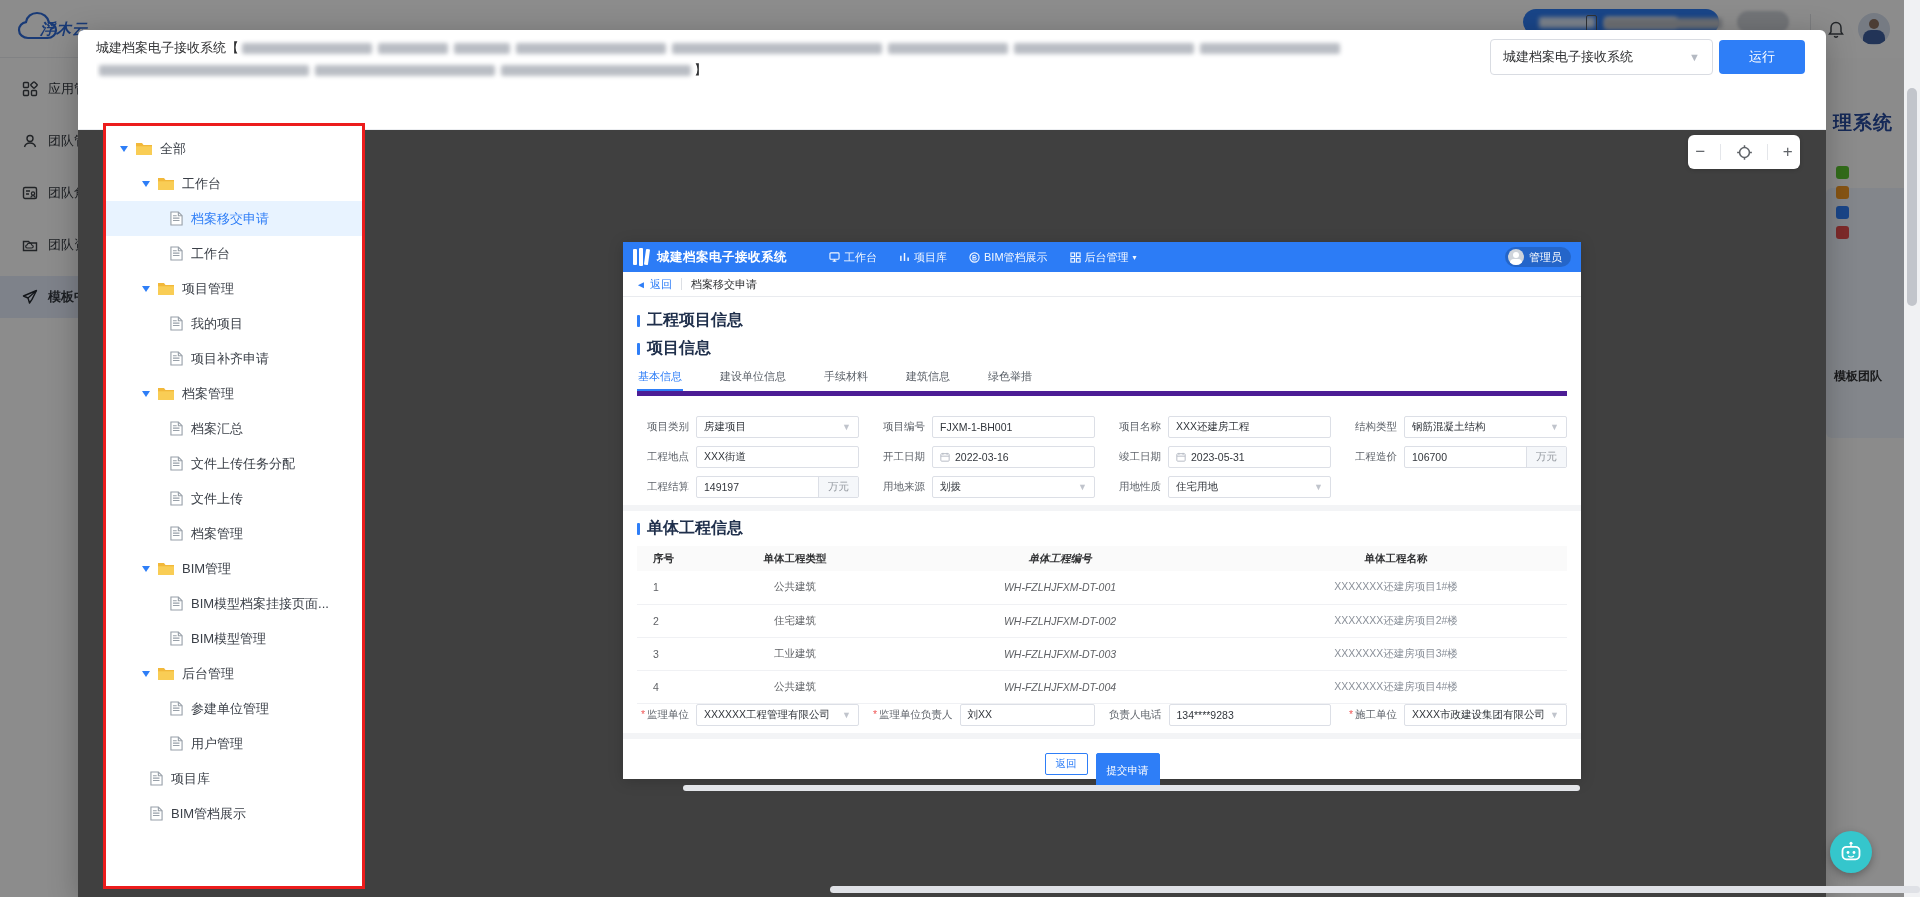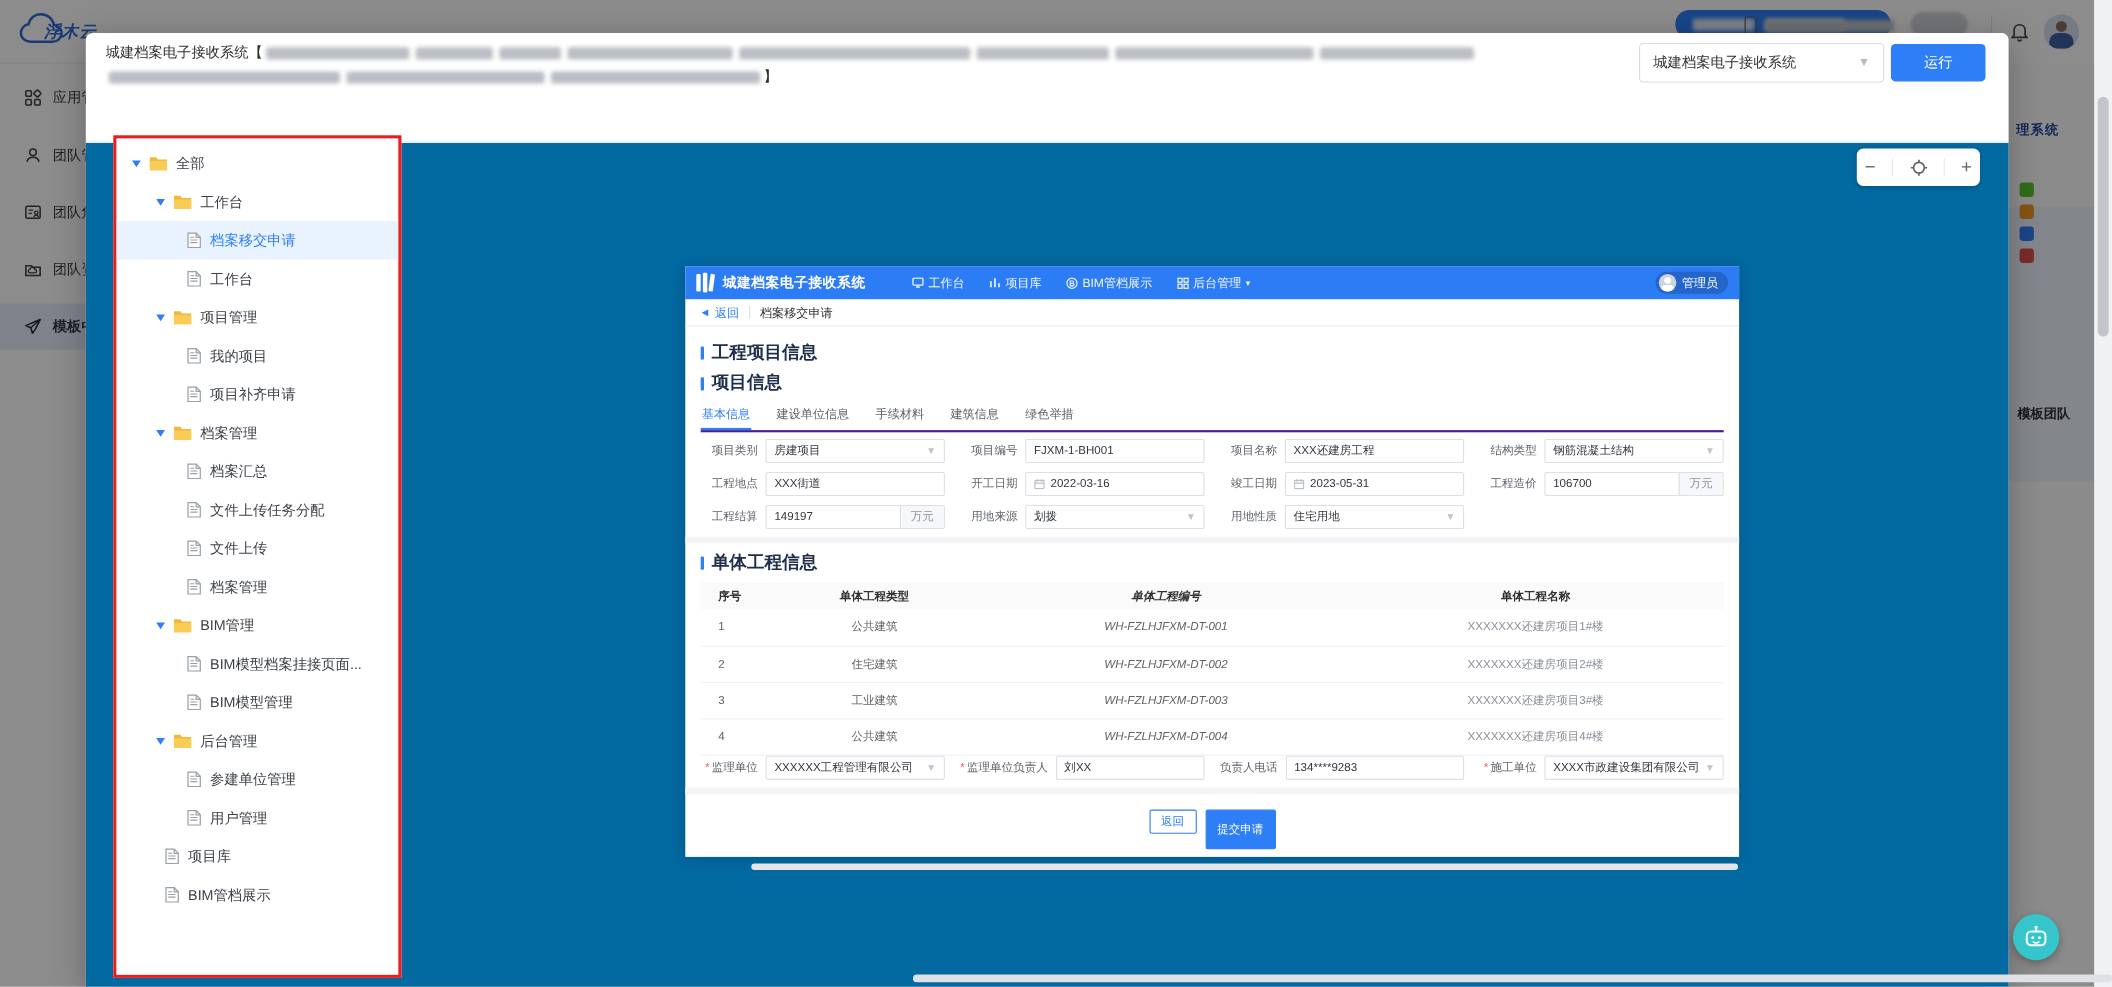--- a/index.html
+++ b/index.html
@@ -24,21 +24,21 @@
   .avatar .body { position:absolute; left:5px; top:17px; width:22px; height:14px; border-radius:8px 8px 0 0; background:#3f5f9e; }
   .bg-search { position:absolute; left:1834px; top:86px; width:62px; height:30px; border:1px solid #d8dbe0; border-radius:4px; background:#fff; }
 
   .sidenav { position:absolute; left:0; top:58px; width:96px; bottom:0; background:#fff; }
   .sn-item { display:flex; align-items:center; gap:10px; height:42px; margin:10px 0 10px 0; padding-left:22px; color:#363b42; font-size:13px; white-space:nowrap; overflow:hidden; }
   .sn-item.active { background:#e6edfb; border-radius:0 8px 8px 0; margin-right:-2px; font-weight:bold; }
   .sn-item svg { flex:0 0 auto; }
 
   .bg-right { position:absolute; left:1826px; top:58px; width:78px; bottom:0; background:#fdfdfe; }
   .br-card { position:absolute; left:0; top:130px; width:78px; height:250px; background:#eef4fd; border-radius:6px 0 0 6px; }
-  .br-title { position:absolute; left:7px; top:52px; font-size:12px; font-weight:bold; color:#274b9f; letter-spacing:1px; }
+  .br-title { position:absolute; left:7px; top:52px; font-size:19px; font-weight:bold; color:#274b9f; letter-spacing:1px; }
   .br-tiles { position:absolute; left:10px; top:108px; display:flex; flex-direction:column; gap:7px; }
   .br-tile { width:13px; height:13px; border-radius:3px; }
   .br-team { position:absolute; left:8px; top:310px; font-size:12px; color:#303133; font-weight:bold; }
 
   
   #dim { position:absolute; left:0; top:0; width:1904px; height:897px; background:rgba(0,0,0,.45); z-index:5; }
 
   
   #vscroll { position:absolute; left:1904px; top:0; width:16px; height:897px; background:#f0f1f3; z-index:6; }
   #vscroll .thumb { position:absolute; left:3px; top:88px; width:10px; height:218px; border-radius:6px; background:#c2c5cb; }
@@ -47,21 +47,21 @@
   #modal { position:absolute; left:78px; top:30px; width:1748px; height:867px; background:#fff; border-radius:6px 6px 0 0; z-index:10; box-shadow:0 6px 30px rgba(0,0,0,.25); }
   .m-head { height:38px; border-bottom:1px solid #ebedf0; padding:0 18px; display:flex; align-items:center; }
   .m-title { font-size:15px; font-weight:bold; color:#17233d; }
   .m-close { position:absolute; right:34px; top:8px; font-size:20px; color:#57606a; cursor:pointer; line-height:22px; }
   .m-desc { position:relative; height:60px; padding:7px 340px 0 18px; font-size:13px; color:#303133; line-height:22px; }
   .desc-line { white-space:nowrap; overflow:hidden; }
   .m-desc .blur { background:#b9bdc4; margin:0 3px; }
   .m-select { position:absolute; right:113px; top:9px; width:223px; height:36px; border:1px solid #d9dce2; border-radius:4px; background:#fff; display:flex; align-items:center; padding:0 12px; font-size:13px; color:#303133; }
   .m-select .chev { margin-left:auto; color:#b4b9c2; font-size:11px; }
   .m-run { position:absolute; right:21px; top:10px; width:86px; height:34px; border:none; border-radius:4px; background:#2e7ef7; color:#fff; font-size:13px; cursor:pointer; }
-  .m-body { position:absolute; left:0; top:99px; right:0; bottom:0; background:#0369a1; border-top:1px solid #eceef1; }
+  .m-body { position:absolute; left:0; top:99px; right:0; bottom:0; background:#404040; border-top:1px solid #eceef1; }
 
   
   #redbox { position:absolute; left:25px; top:-7px; width:262px; height:766px; border:3px solid #ec1c1c; background:#fff; z-index:3; }
   #tree { position:absolute; inset:0; padding-top:5px; overflow:hidden; background:#fff; }
   .t-row { display:flex; align-items:center; height:35px; font-size:13px; color:#3a3f47; gap:8px; cursor:pointer; }
   .t-row.sel { background:#e8f3ff; color:#2e7ef7; }
   .lv0 { padding-left:14px; } .lv1 { padding-left:36px; } .lv2 { padding-left:64px; } .lv1f { padding-left:44px; }
   .caret { width:0; height:0; border-left:4.5px solid transparent; border-right:4.5px solid transparent; border-top:6px solid #2e7ef7; flex:0 0 auto; }
   .t-label { white-space:nowrap; overflow:hidden; text-overflow:ellipsis; max-width:176px; }
 
@@ -87,21 +87,21 @@
   .ac-user .uc:before { content:""; position:absolute; left:5px; top:3px; width:6px; height:6px; border-radius:50%; background:#fff; }
   .ac-user .uc:after { content:""; position:absolute; left:2px; top:10px; width:12px; height:7px; border-radius:4px 4px 0 0; background:#fff; }
   .ac-crumb { height:25px; display:flex; align-items:center; gap:9px; padding:0 13px; border-bottom:1px solid #e9ebef; font-size:11px; }
   .crumb-back { color:#2e7ef7; display:flex; align-items:center; gap:4px; cursor:pointer; }
   .crumb-div { width:1px; height:12px; background:#dcdfe4; }
   .crumb-cur { color:#303133; }
   .ac-body { padding:8px 14px 0; }
   .sec { display:flex; align-items:center; gap:7px; margin:5px 0 7px; }
   .sec i { width:3px; height:12px; background:#2e7ef7; border-radius:1px; }
   .sec span { font-size:16px; font-weight:bold; color:#20304c; }
-  .tabs { display:flex; gap:22px; border-bottom:2px solid #4c1d95; margin-bottom:6px; }
+  .tabs { display:flex; gap:36px; border-bottom:5px solid #4c1d95; margin-bottom:20px; }
   .tab { font-size:11px; color:#5a6068; padding:3px 1px 5px; cursor:pointer; }
   .tab.on { color:#2e7ef7; border-bottom:2px solid #2e7ef7; }
   .fgrid { display:grid; grid-template-columns:repeat(4,1fr); column-gap:14px; row-gap:8px; margin-bottom:4px; }
   .fitem { display:flex; align-items:center; }
   .flabel { font-size:10.5px; color:#5f646b; white-space:nowrap; margin-right:7px; min-width:52px; text-align:right; }
   .fctl { flex:1; height:22px; border:1px solid #dcdfe6; border-radius:2px; background:#fff; display:flex; align-items:center; padding:0 7px; font-size:10.5px; color:#32363c; overflow:hidden; }
   .fctl .chev { margin-left:auto; color:#c0c4cc; font-size:9px; }
   .fctl .cal { margin-right:5px; flex:0 0 auto; }
   .fctl.unit { padding-right:0; }
   .fctl .suffix { margin-left:auto; height:100%; display:flex; align-items:center; padding:0 9px; background:#f5f7fa; border-left:1px solid #dcdfe6; color:#8f949b; }

